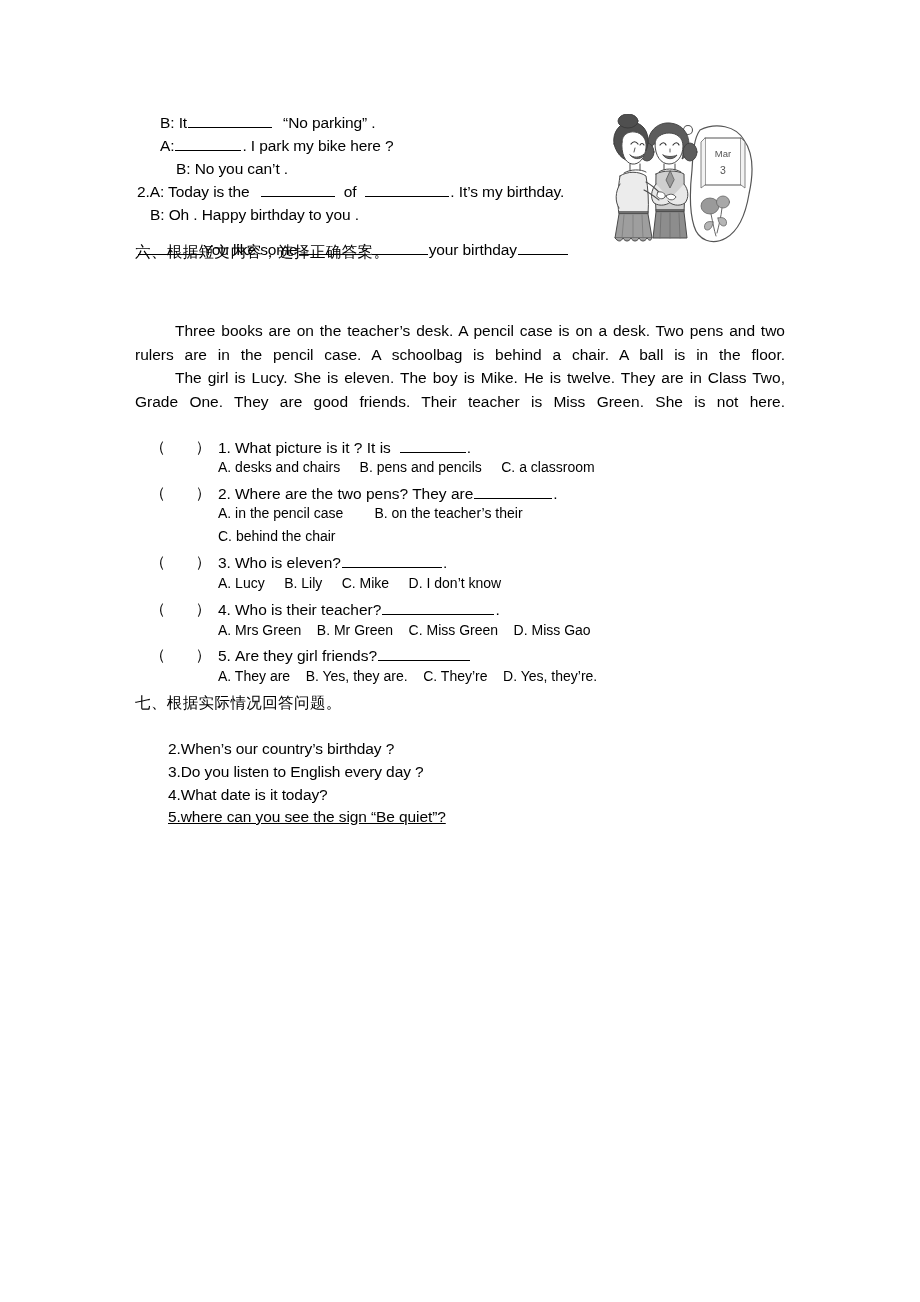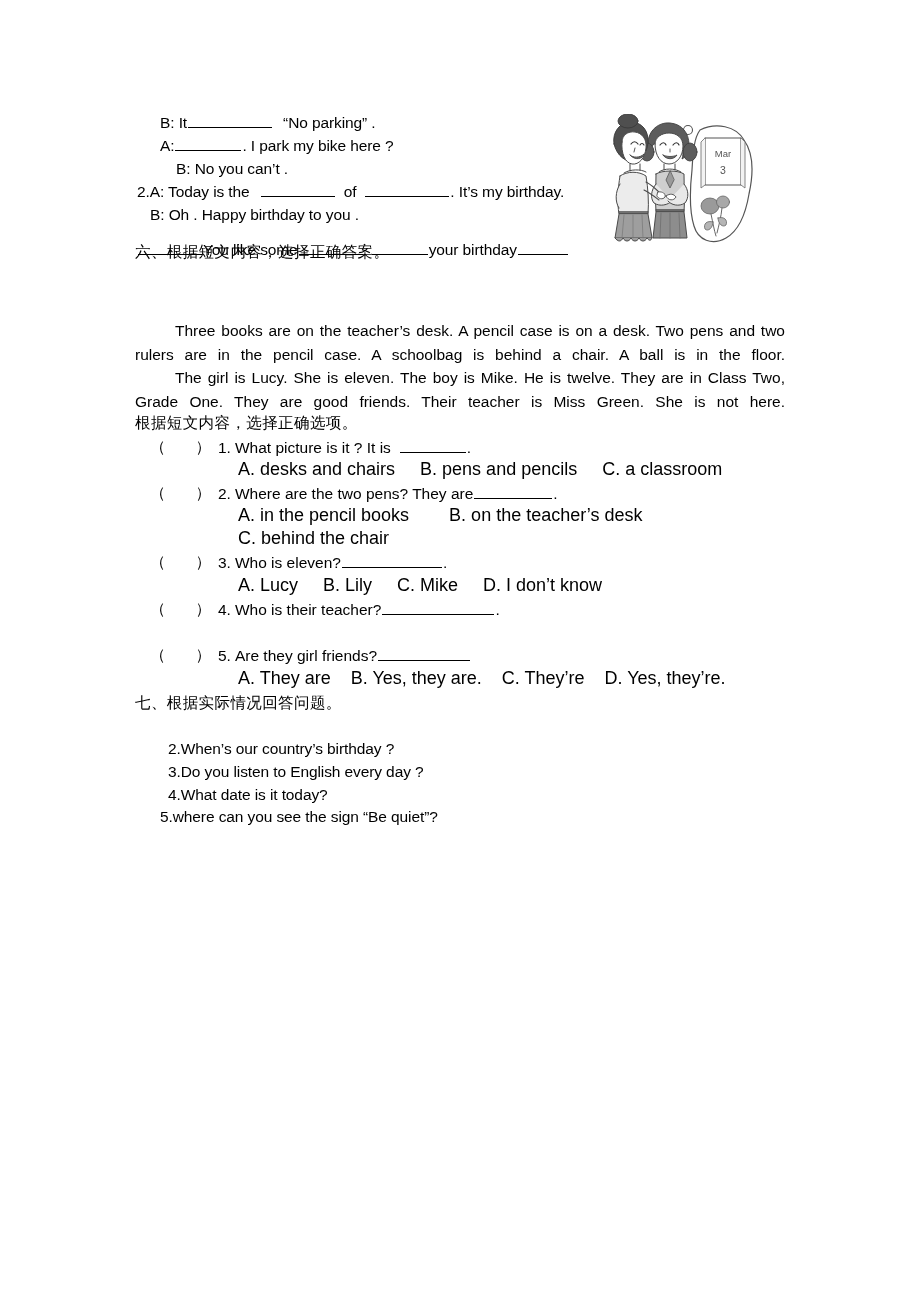--- a/index.html
+++ b/index.html
@@ -62,21 +62,21 @@
   }
   .passage-p.lastline-justify::after{
     content:"";
     display:inline-block;
     width:100%;
   }
 
   
   .mcq-q { position: absolute; font-size: 15.5px; white-space: pre; }
   .mcq-paren { position: absolute; font-size: 15.5px; white-space: pre; }
-  .mcq-opts { position: absolute; font-size: 18px; white-space: pre; margin-left: 20px; }
+  .mcq-opts { position: absolute; font-size: 14px; white-space: pre; }
 
   
   #illustration {
     position: absolute;
     left: 604px;
     top: 114px;
     width: 152px;
     height: 142px;
   }
   #illustration svg { display: block; }
@@ -205,42 +205,42 @@
     </svg>
   </div>
 
   <div class="line cn" style="left:135px; top:241px;text-align:right;">六、根据短文内容，选择正确答案。</div>
 
 
   <p class="passage-p lastline-justify" style="left:135px; top:366px; width:650px;">The girl is Lucy. She is eleven. The boy is Mike. He is twelve. They are in Class Two, Grade One. They are good friends. Their teacher is Miss Green. She is not here.</p>
 
   <p class="passage-p lastline-justify" style="left:135px; top:319px; width:650px;">Three books are on the teacher’s desk. A pencil case is on a desk. Two pens and two rulers are in the pencil case. A schoolbag is behind a chair. A ball is in the floor.</p>
 
-  <div class="line cn" style="left:135px; top:412px;">根据短文内容，选择正确选项。</div>
 
   <div class="mcq-paren" style="left:150px; top:437px;"><span>（</span><span style="display:inline-block;width:30px"></span><span>）</span></div>
   <div class="mcq-q" style="left:218px; top:437px;"><span>1.</span><span style="display:inline-block;width:4px"></span><span>What picture is it ? It is</span><span style="display:inline-block;width:8px"></span><span class="blank" style="width:66px"></span><span>.</span></div>
   <div class="mcq-opts" style="left:218px; top:459px;">A. desks and chairs     B. pens and pencils     C. a classroom</div>
 
   <div class="mcq-paren" style="left:150px; top:483px;"><span>（</span><span style="display:inline-block;width:30px"></span><span>）</span></div>
   <div class="mcq-q" style="left:218px; top:483px;"><span>2.</span><span style="display:inline-block;width:4px"></span><span>Where are the two pens? They are</span><span class="blank" style="width:78px"></span><span>.</span></div>
-  <div class="mcq-opts" style="left:218px; top:505px;">A. in the pencil books        B. on the teacher’s desk</div>
+  <div class="mcq-opts" style="left:218px; top:505px;">A. in the pencil case        B. on the teacher’s their</div>
   <div class="mcq-opts" style="left:218px; top:528px;">C. behind the chair</div>
 
   <div class="mcq-paren" style="left:150px; top:552px;"><span>（</span><span style="display:inline-block;width:30px"></span><span>）</span></div>
   <div class="mcq-q" style="left:218px; top:552px;"><span>3.</span><span style="display:inline-block;width:4px"></span><span>Who is eleven?</span><span class="blank" style="width:100px"></span><span>.</span></div>
   <div class="mcq-opts" style="left:218px; top:575px;">A. Lucy     B. Lily     C. Mike     D. I don’t know</div>
 
   <div class="mcq-paren" style="left:150px; top:599px;"><span>（</span><span style="display:inline-block;width:30px"></span><span>）</span></div>
   <div class="mcq-q" style="left:218px; top:599px;"><span>4.</span><span style="display:inline-block;width:4px"></span><span>Who is their teacher?</span><span class="blank" style="width:112px"></span><span>.</span></div>
+  <div class="mcq-opts" style="left:218px; top:622px;">A. Mrs Green    B. Mr Green    C. Miss Green    D. Miss Gao</div>
 
   <div class="mcq-paren" style="left:150px; top:645px;"><span>（</span><span style="display:inline-block;width:30px"></span><span>）</span></div>
   <div class="mcq-q" style="left:218px; top:645px;"><span>5.</span><span style="display:inline-block;width:4px"></span><span>Are they girl friends?</span><span class="blank" style="width:92px"></span><span></span></div>
   <div class="mcq-opts" style="left:218px; top:668px;">A. They are    B. Yes, they are.    C. They’re    D. Yes, they’re.</div>
 
   <div class="line cn" style="left:135px; top:692px;">七、根据实际情况回答问题。</div>
 
   <div class="line" style="left:168px; top:738px;">2.When’s our country’s birthday ?</div>
   <div class="line" style="left:168px; top:761px;">3.Do you listen to English every day ?</div>
   <div class="line" style="left:168px; top:784px;">4.What date is it today?</div>
-  <div class="line" style="left:160px; top:806px;">5.where can you see the sign “Be quiet”?</div>
+  <div class="line" style="left:168px; top:806px;text-decoration:underline;">5.where can you see the sign “Be quiet”?</div>
 
 </div>
 
 </body></html>

